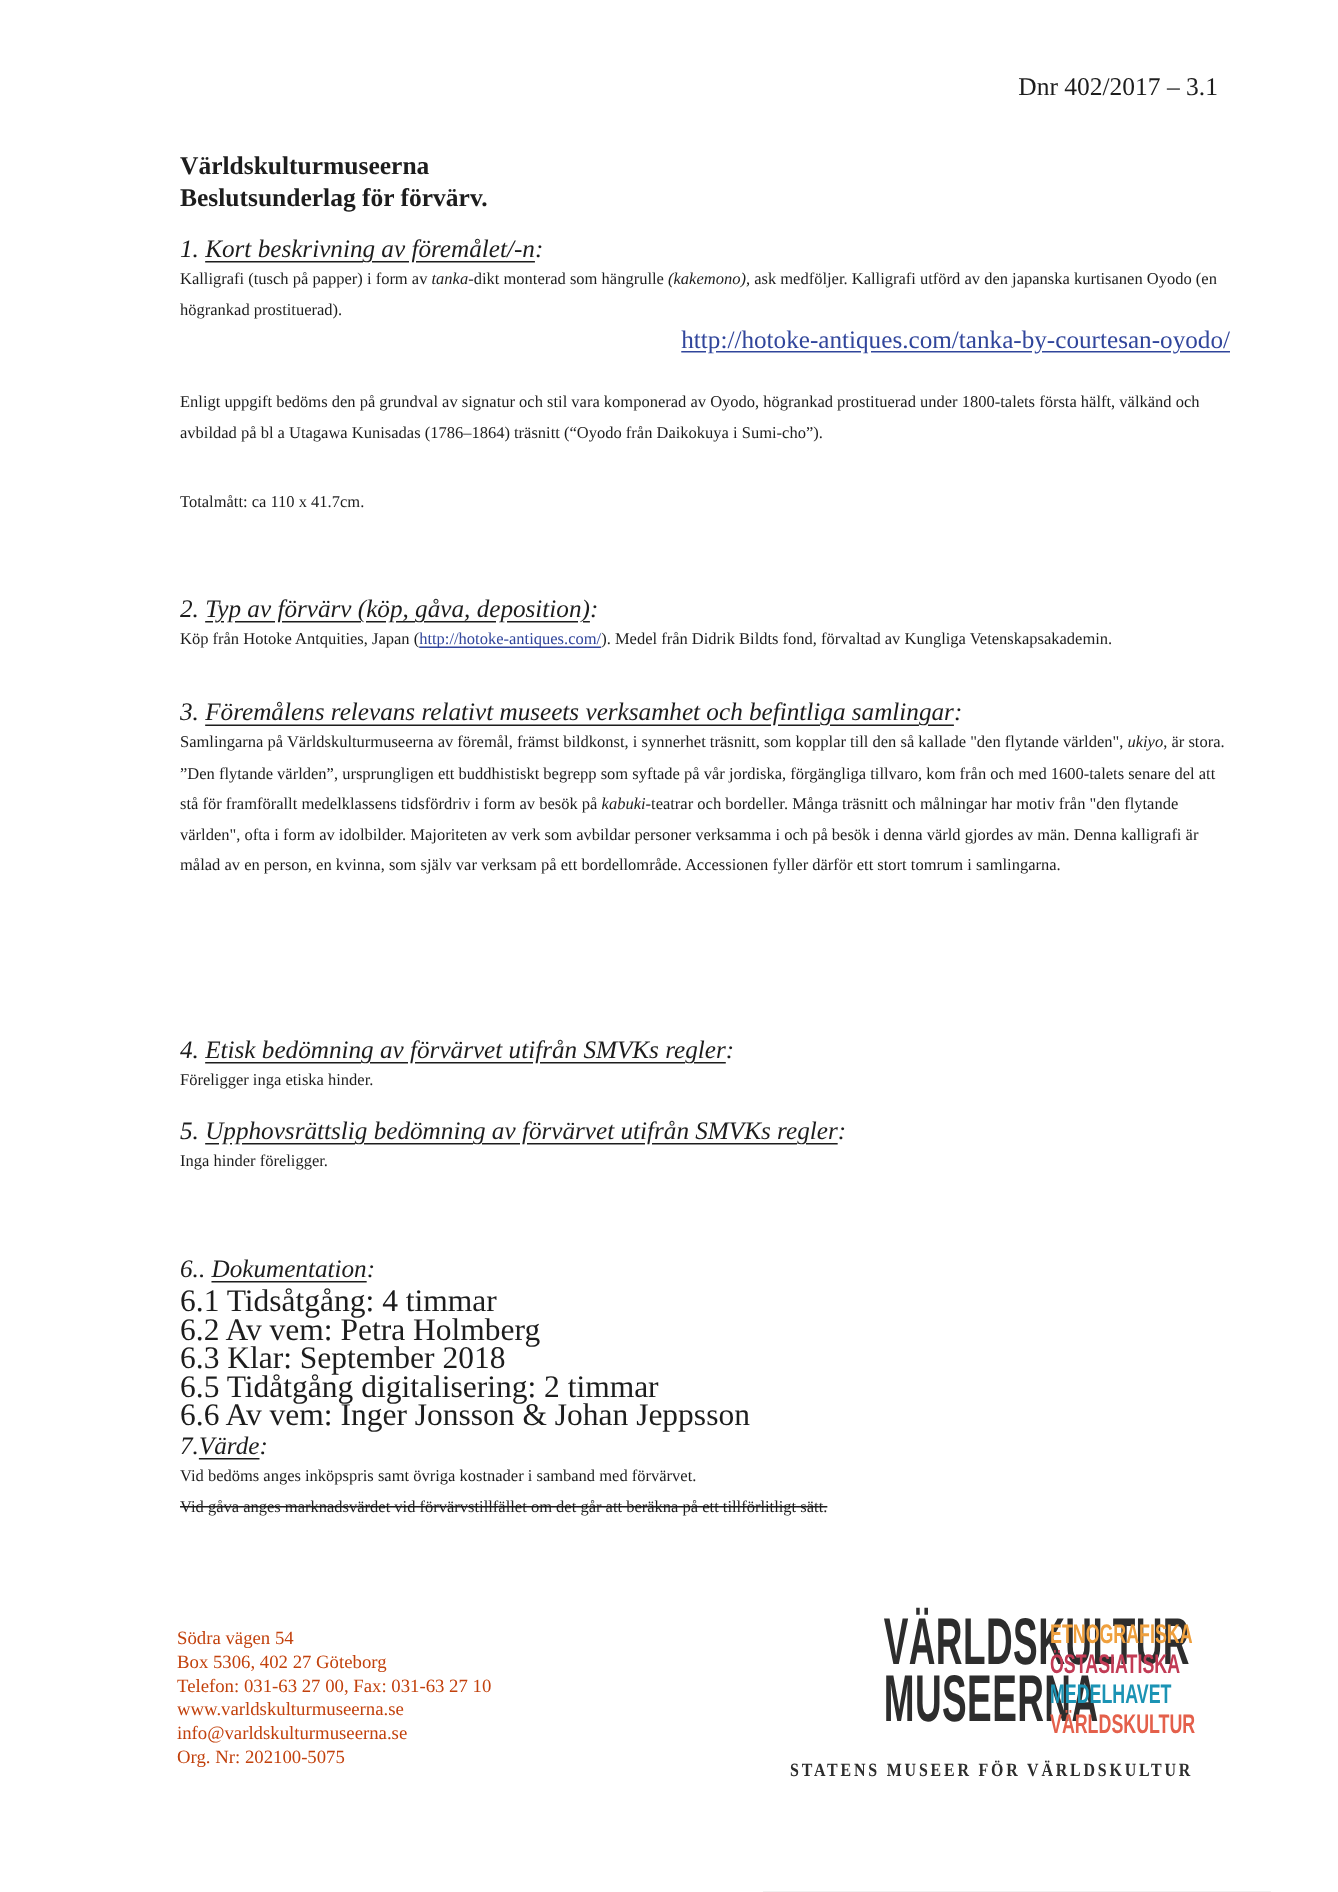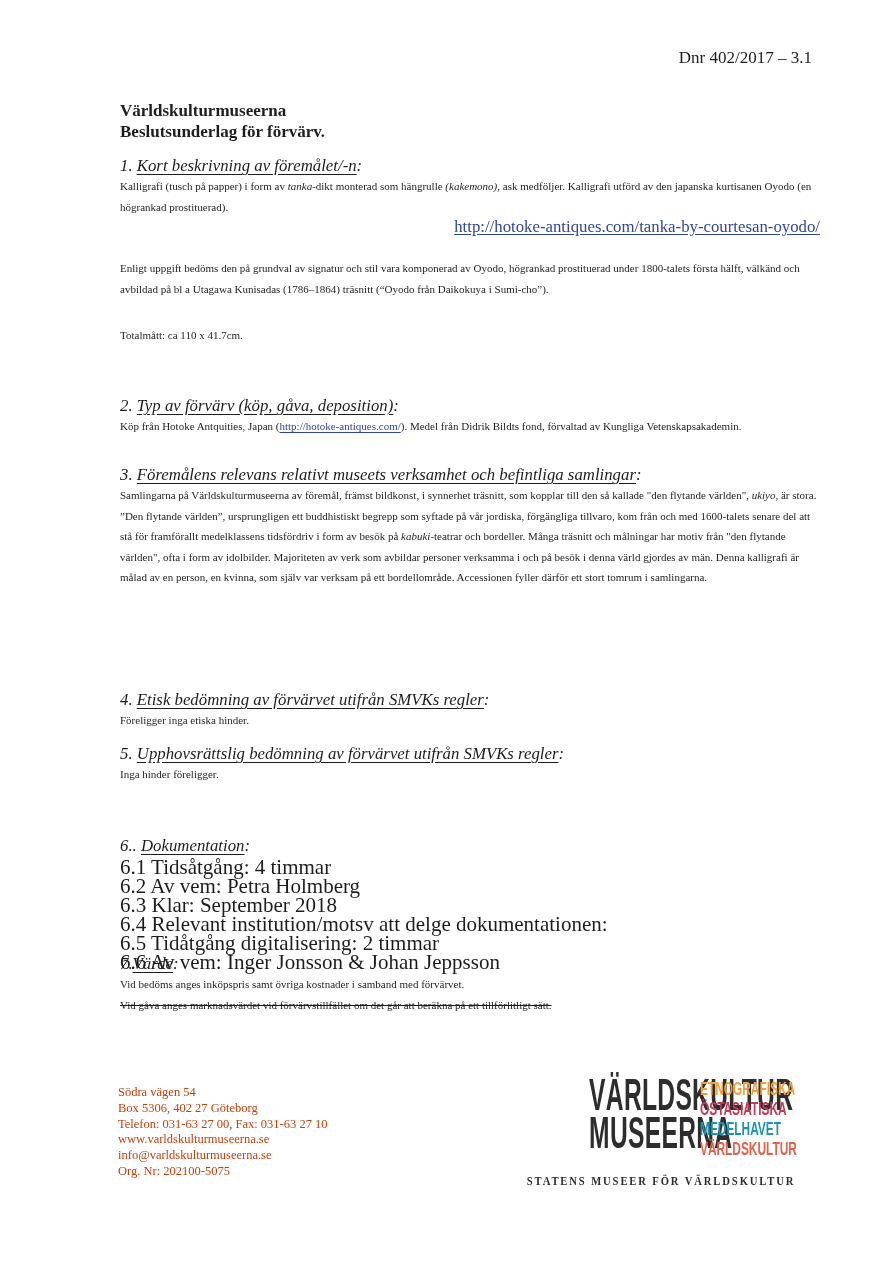--- a/index.html
+++ b/index.html
@@ -99,21 +99,20 @@
     <div class="sec-h"><span>5. </span><span class="u">Upphovsrättslig bedömning av förvärvet utifrån SMVKs regler</span><span>:</span></div>
     <p class="body">Inga hinder föreligger.</p>
   </section>
 
   <section class="abs" style="top:835px">
     <div class="sec-h"><span>6.. </span><span class="u">Dokumentation</span><span>:</span></div>
     <div class="items" style="margin-top:2px">
       <div>6.1 Tidsåtgång: 4 timmar</div>
       <div>6.2 Av vem: Petra Holmberg</div>
       <div>6.3 Klar: September 2018</div>
-      <div>6.4 Relevant institution/motsv att delge dokumentationen:</div>
       <div>6.5 Tidåtgång digitalisering: 2 timmar</div>
       <div>6.6 Av vem: Inger Jonsson &amp; Johan Jeppsson</div>
     </div>
   </section>
 
   <section class="abs" style="top:953px">
     <div class="sec-h"><span>7.</span><span class="u">Värde</span><span>:</span></div>
     <p class="body">Vid bedöms anges inköpspris samt övriga kostnader i samband med förvärvet.</p>
     <div class="body strike">Vid gåva anges marknadsvärdet vid förvärvstillfället om det går att beräkna på ett tillförlitligt sätt.</div>
   </section>

